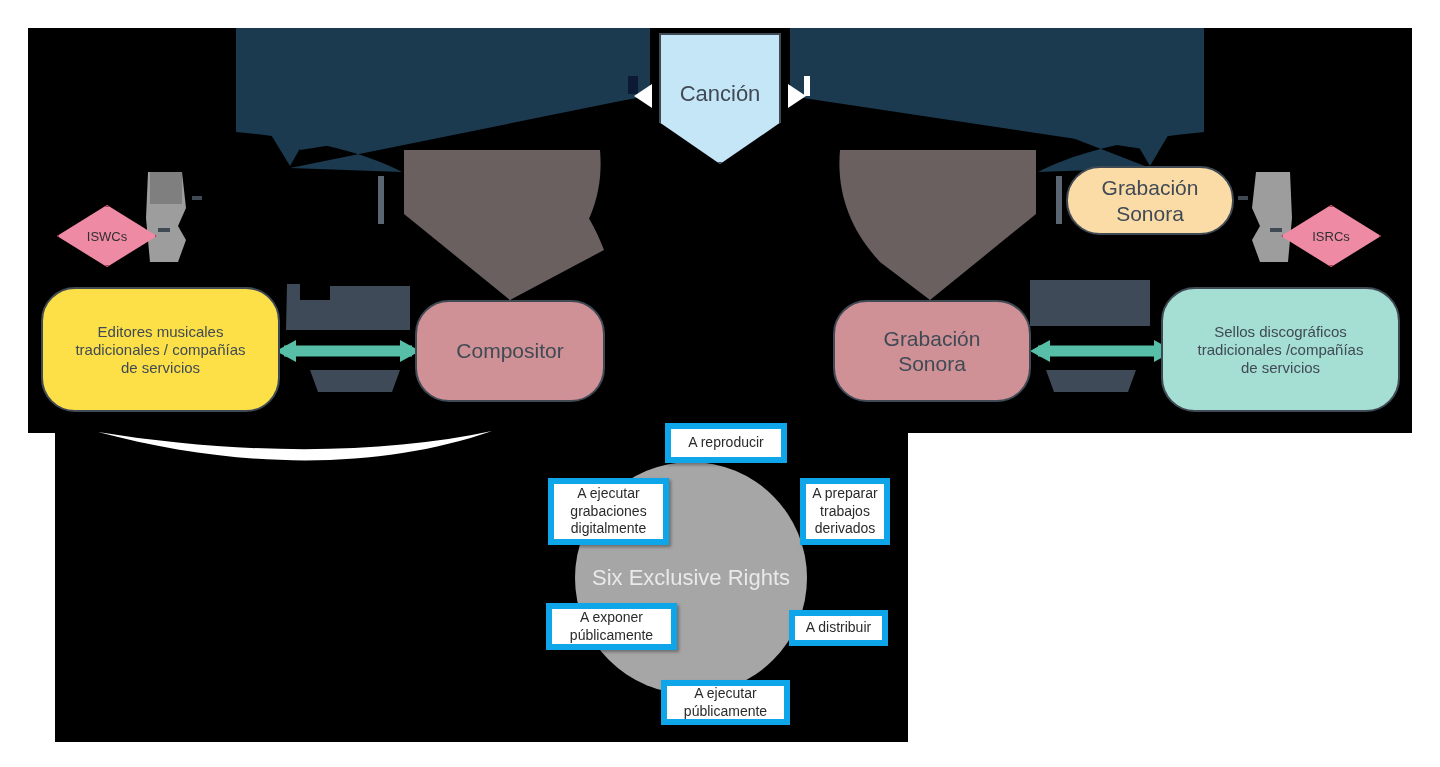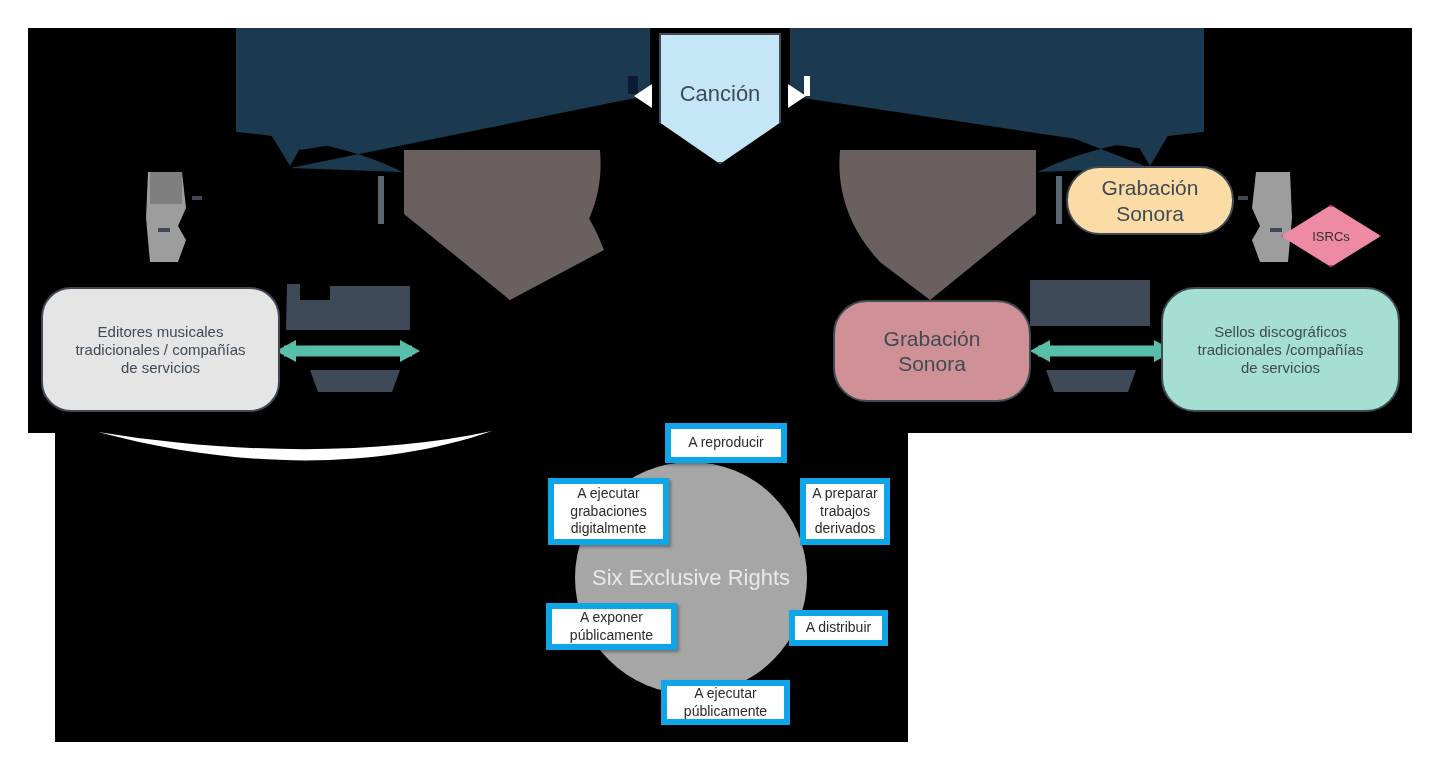--- a/index.html
+++ b/index.html
@@ -23,21 +23,21 @@
      border:2px solid #3f4a55;
      clip-path:polygon(0% 0%,100% 0%,100% 68%,50% 100%,0% 68%);}
   #node-cancion .lbl{position:absolute;left:0;top:0;width:100%;height:100%;
      display:flex;align-items:flex-start;justify-content:center;
      padding-top:48px;box-sizing:border-box;font-size:22px;color:#3f4a55;}
 
   #node-composicion{left:206px;top:166px;width:168px;height:69px;background:#fcdca6;font-size:21px;}
   #node-grabacion-sonora-top{left:1066px;top:166px;width:168px;height:69px;background:#fcdca6;font-size:21px;}
   #node-compositor{left:415px;top:300px;width:190px;height:102px;background:#cf9096;font-size:21px;}
   #node-grabacion-sonora-mid{left:833px;top:300px;width:198px;height:102px;background:#cf9096;font-size:21px;}
-  #node-editores{left:41px;top:287px;width:239px;height:125px;background:#e5e5e5;font-size:15px;border-radius:30px;}
+  #node-editores{left:41px;top:287px;width:239px;height:125px;background:#fde047;font-size:15px;}
   #node-sellos{left:1161px;top:287px;width:239px;height:125px;background:#a5ded2;font-size:15px;}
 
   .diamond{position:absolute;}
   .diamond .shape{position:absolute;inset:0;background:#ef8aa5;border:2px solid #b0425f;
      clip-path:polygon(50% 0%,100% 50%,50% 100%,0% 50%);}
   .diamond .lbl{position:absolute;inset:0;display:flex;align-items:center;justify-content:center;
      font-size:13px;color:#2f2f2f;}
   #diamond-iswcs{left:57px;top:205px;width:100px;height:62px;}
   #diamond-isrcs{left:1281px;top:205px;width:100px;height:62px;text-align:right;}
 
@@ -126,20 +126,23 @@
   </div>
 
 
   <div class="node rounded" id="node-grabacion-sonora-top">
     <span>
       <span>Grabación</span><br>
       <span>Sonora</span>
     </span>
   </div>
 
+  <div class="node rounded" id="node-compositor">
+    <span>Compositor</span>
+  </div>
 
   <div class="node rounded" id="node-grabacion-sonora-mid">
     <span>
       <span>Grabación</span><br>
       <span>Sonora</span>
     </span>
   </div>
 
   <div class="node rounded" id="node-editores">
     <span>
@@ -150,20 +153,24 @@
   </div>
 
   <div class="node rounded" id="node-sellos">
     <span>
       <span>Sellos discográficos</span><br>
       <span>tradicionales /compañías</span><br>
       <span>de servicios</span>
     </span>
   </div>
 
+  <div class="diamond" id="diamond-iswcs">
+    <div class="shape"></div>
+    <div class="lbl">ISWCs</div>
+  </div>
 
   <div class="diamond" id="diamond-isrcs">
     <div class="shape"></div>
     <div class="lbl">ISRCs</div>
   </div>
 
   <div id="rights-circle"></div>
   <div id="rights-title">Six Exclusive Rights</div>
 
   <div class="rbox" id="rb-reproducir">

